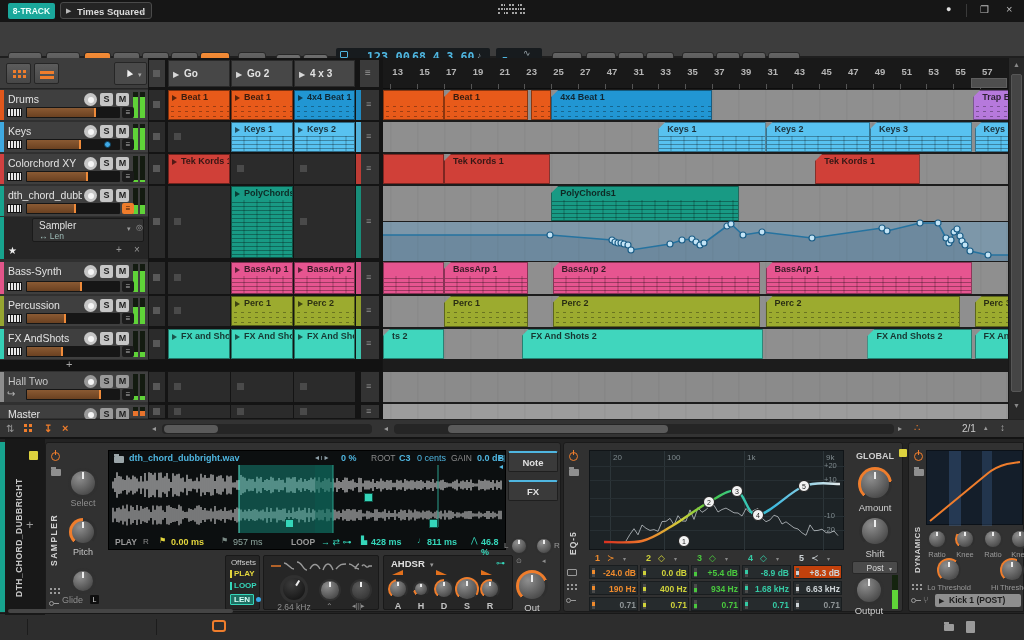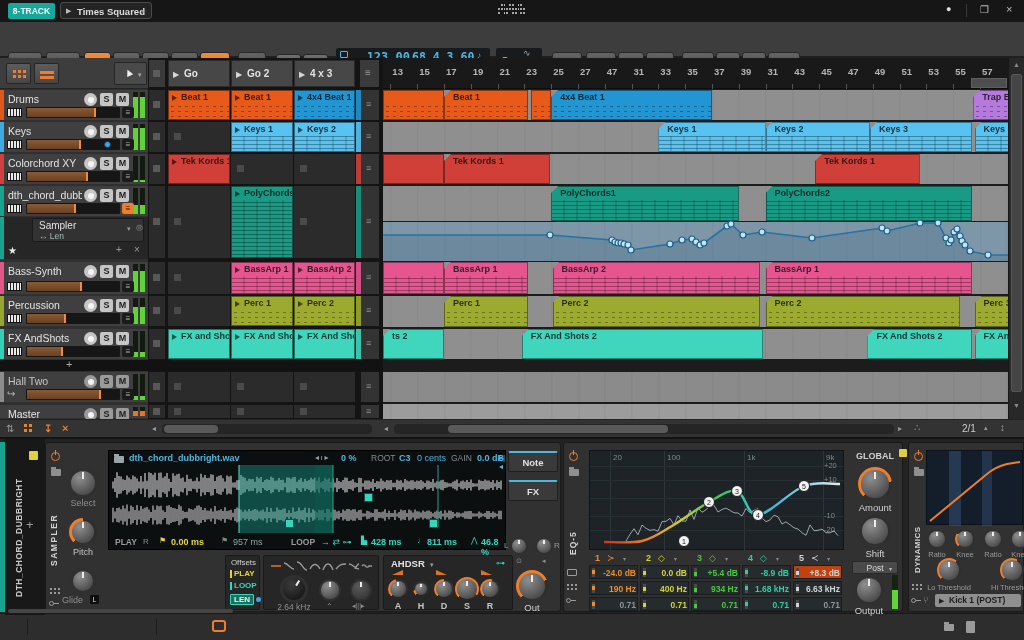--- a/index.html
+++ b/index.html
@@ -213,24 +213,20 @@
       <div style="position: absolute; left: 0px; top: 96px; width: 60.97px; height: 30px; background: rgb(208, 64, 56); border: 1px solid rgba(0, 0, 0, 0.4); overflow: hidden;"></div>
       <div style="position: absolute; left: 60.97px; top: 96px; width: 105.86px; height: 30px; background: rgb(208, 64, 56); border: 1px solid rgba(0, 0, 0, 0.4); overflow: hidden; clip-path: polygon(0px 7px, 7px 0px, 100% 0px, 100% 100%, 0px 100%);">
         <div style="position: absolute; left: 8px; top: 1px; font-size: 9px; font-weight: bold; color: rgba(12, 12, 12, 0.8); white-space: nowrap;">Tek Kords 1</div>
       </div>
       <div style="position: absolute; left: 432.15px; top: 96px; width: 104.52px; height: 30px; background: rgb(208, 64, 56); border: 1px solid rgba(0, 0, 0, 0.4); overflow: hidden; clip-path: polygon(0px 7px, 7px 0px, 100% 0px, 100% 100%, 0px 100%);">
         <div style="position: absolute; left: 8px; top: 1px; font-size: 9px; font-weight: bold; color: rgba(12, 12, 12, 0.8); white-space: nowrap;">Tek Kords 1</div>
       </div>
       <div style="position: absolute; left: 168.17px; top: 128px; width: 187.6px; height: 35px; background: rgb(24, 154, 132); border: 1px solid rgba(0, 0, 0, 0.4); overflow: hidden; clip-path: polygon(0px 7px, 7px 0px, 100% 0px, 100% 100%, 0px 100%);">
         <div style="position: absolute; left: 8px; top: 1px; font-size: 9px; font-weight: bold; color: rgba(12, 12, 12, 0.8); white-space: nowrap;">PolyChords1</div>
         <div class="abs pat-n" style="position: absolute; left: 0px; top: 13px; width: 187.6px; height: 22px;"></div>
-      </div>
-      <div style="position: absolute; left: 382.57px; top: 128px; width: 206.36px; height: 35px; background: rgb(24, 154, 132); border: 1px solid rgba(0, 0, 0, 0.4); overflow: hidden; clip-path: polygon(0px 7px, 7px 0px, 100% 0px, 100% 100%, 0px 100%);">
-        <div style="position: absolute; left: 8px; top: 1px; font-size: 9px; font-weight: bold; color: rgba(12, 12, 12, 0.8); white-space: nowrap;">PolyChords2</div>
-        <div class="abs pat-n" style="position: absolute; left: 0px; top: 13px; width: 206.36px; height: 22px;"></div>
       </div>
       <div style="position: absolute; left: 0px; top: 204px; width: 60.97px; height: 32px; background: rgb(230, 85, 144); border: 1px solid rgba(0, 0, 0, 0.4); overflow: hidden;">
         <div class="abs pat-n" style="position: absolute; left: 0px; top: 13px; width: 60.97px; height: 19px;"></div>
       </div>
       <div style="position: absolute; left: 60.97px; top: 204px; width: 84.42px; height: 32px; background: rgb(230, 85, 144); border: 1px solid rgba(0, 0, 0, 0.4); overflow: hidden; clip-path: polygon(0px 7px, 7px 0px, 100% 0px, 100% 100%, 0px 100%);">
         <div style="position: absolute; left: 8px; top: 1px; font-size: 9px; font-weight: bold; color: rgba(12, 12, 12, 0.8); white-space: nowrap;">BassArp 1</div>
         <div class="abs pat-n" style="position: absolute; left: 0px; top: 13px; width: 84.42px; height: 19px;"></div>
       </div>
       <div style="position: absolute; left: 169.51px; top: 204px; width: 207.7px; height: 32px; background: rgb(230, 85, 144); border: 1px solid rgba(0, 0, 0, 0.4); overflow: hidden; clip-path: polygon(0px 7px, 7px 0px, 100% 0px, 100% 100%, 0px 100%);">
         <div style="position: absolute; left: 8px; top: 1px; font-size: 9px; font-weight: bold; color: rgba(12, 12, 12, 0.8); white-space: nowrap;">BassArp 2</div>

